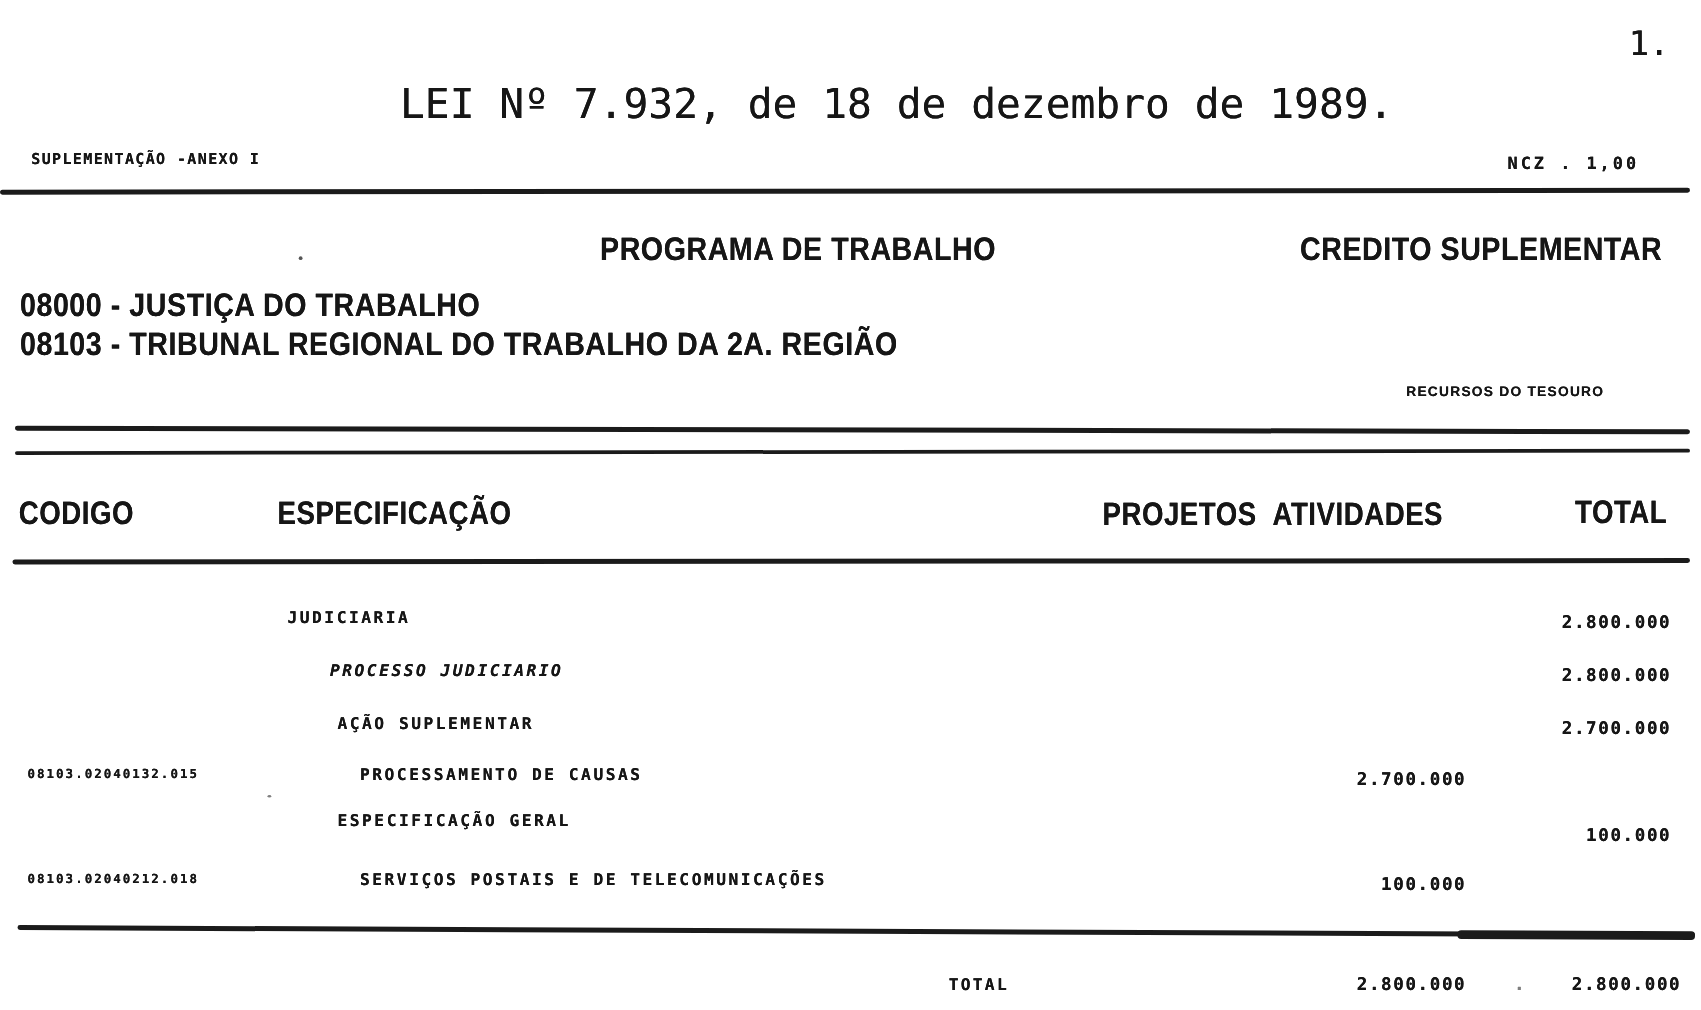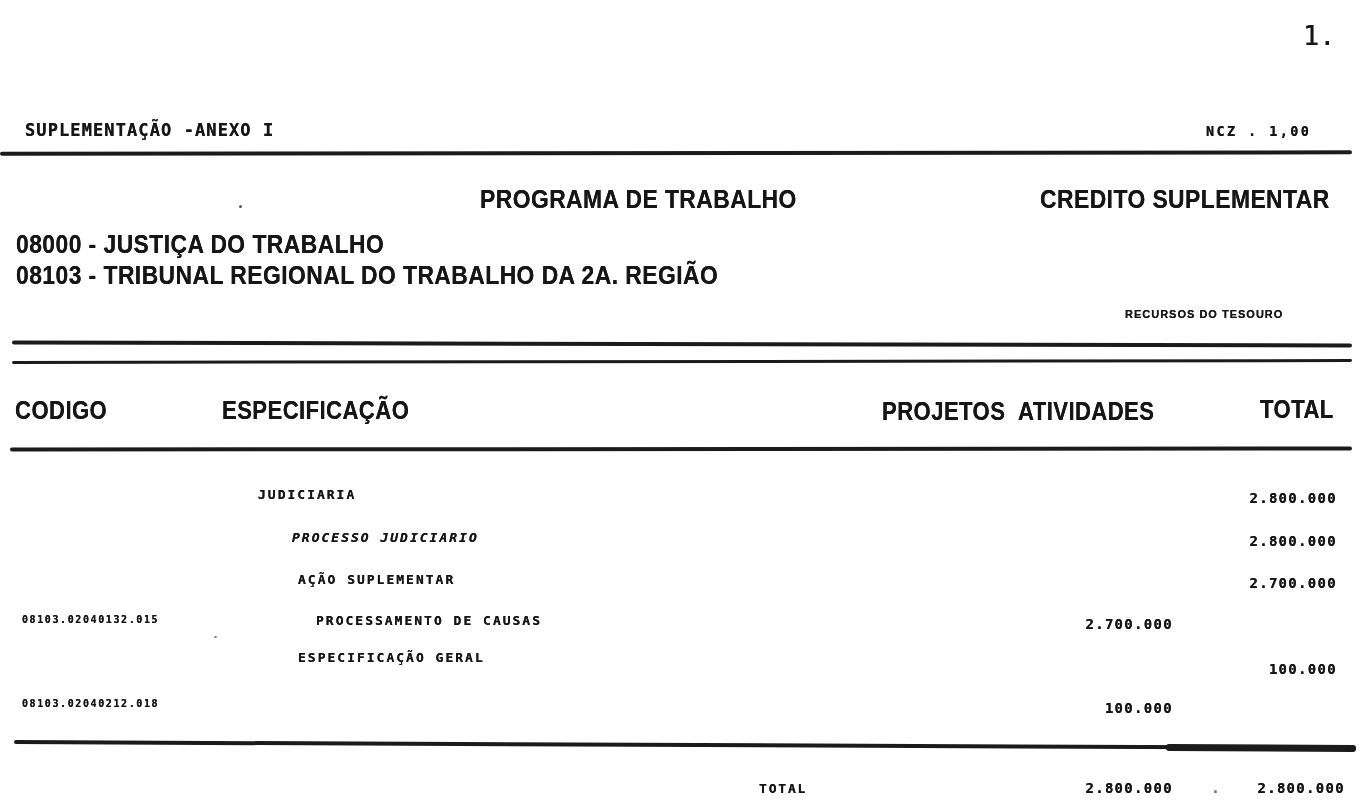--- a/index.html
+++ b/index.html
@@ -10,21 +10,21 @@
     color:#161616;
     overflow:hidden;
     font-family:"DejaVu Sans Mono", monospace;
     text-shadow:0 0 0.5px currentColor; 
   }
   .abs{position:absolute;white-space:nowrap;}
 
   
   .title{font-size:33px;letter-spacing:0;font-weight:400;}
   .pageno{font-size:27px;font-weight:400;}
-  .small-mono{font-size:17px;font-weight:700;letter-spacing:1.1px;}
+  .small-mono{font-size:12px;font-weight:700;letter-spacing:1.1px;}
   .ncz{font-size:13.5px;font-weight:700;letter-spacing:2.4px;}
 
   
   .stamp{
     font-family:"Liberation Sans", sans-serif;
     font-weight:700;font-size:26px;letter-spacing:0.5px;
     transform:scaleX(0.88);transform-origin:left top;
   }
   .colhdr{
     font-family:"Liberation Sans", sans-serif;
@@ -43,21 +43,21 @@
   .rule-2b{left:12px;top:360px;width:1340px;height:3.2px;transform:rotate(-0.08deg);}
   .rule-3{left:10px;top:447px;width:1342px;height:3.6px;transform:rotate(-0.05deg);}
   .rule-4{left:14px;top:743px;width:1342px;height:4px;transform:rotate(0.25deg);}
   .rule-4::after{content:"";position:absolute;right:0;top:-1px;width:190px;height:7px;background:#1b1b1b;border-radius:3px;}
 
   
   .row{position:absolute;left:0;width:100%;height:22px;}
   .r0{top:487px;} .r1{top:530px;} .r2{top:572px;}
   .r3{top:613px;} .r4{top:650px;} .r5{top:697px;}
   .code{position:absolute;left:22px;top:1px;font-size:10px;font-weight:700;letter-spacing:1.6px;}
-  .spec{position:absolute;font-size:13px;font-weight:700;letter-spacing:2px;margin-left:28px;}
+  .spec{position:absolute;font-size:13px;font-weight:700;letter-spacing:2px;}
   .ind0{left:230px;} .ind1{left:264px;font-style:italic;} .ind2{left:270px;} .ind3{left:288px;}
   .val{position:absolute;font-size:14px;font-weight:700;letter-spacing:1.3px;}
   .val.ativ{right:188px;top:3px;}
   .val.total{right:24px;top:3px;}
   .r4 .val.total{top:11px;}
 
   
   .footer-label{font-size:13px;font-weight:700;letter-spacing:1.8px;}
   .fdot{opacity:.55;}
 
@@ -65,20 +65,21 @@
   .speck{position:absolute;background:#2a2a2a;border-radius:50%;}
   .speck-a{left:239px;top:205px;width:3px;height:3px;opacity:.8;}
   .speck-b{left:214px;top:636px;width:3px;height:2px;opacity:.6;}
 </style>
 </head>
 <body>
 
 <div class="page">
 
   <div class="abs pageno" style="left:1303px;top:20px;">1.</div>
+  <div class="abs title" style="left:320px;top:63px;">LEI Nº 7.932, de 18 de dezembro de 1989.</div>
   <div class="abs small-mono" style="left:25px;top:120px;">SUPLEMENTAÇÃO -ANEXO I</div>
   <div class="abs ncz" style="left:1206px;top:123px;">NCZ . 1,00</div>
   <div class="rule rule-1"></div>
 
   <div class="abs stamp" style="left:480px;top:184px;">PROGRAMA DE TRABALHO</div>
   <div class="abs stamp" style="left:1040px;top:184px;">CREDITO SUPLEMENTAR</div>
   <div class="abs stamp" style="left:16px;top:229px;">08000 - JUSTIÇA DO TRABALHO</div>
   <div class="abs stamp" style="left:16px;top:260px;">08103 - TRIBUNAL REGIONAL DO TRABALHO DA 2A. REGIÃO</div>
   <div class="abs recursos" style="left:1125px;top:308px;">RECURSOS DO TESOURO</div>
 
@@ -109,20 +110,21 @@
     <span class="code">08103.02040132.015</span>
     <span class="spec ind3">PROCESSAMENTO DE CAUSAS</span>
     <span class="val ativ">2.700.000</span>
   </div>
   <div class="row r4">
     <span class="spec ind2">ESPECIFICAÇÃO GERAL</span>
     <span class="val total">100.000</span>
   </div>
   <div class="row r5">
     <span class="code">08103.02040212.018</span>
+    <span class="spec ind3">SERVIÇOS POSTAIS E DE TELECOMUNICAÇÕES</span>
     <span class="val ativ">100.000</span>
   </div>
 
   <div class="rule rule-4"></div>
 
   <div class="row" style="top:779px;">
     <span class="abs footer-label" style="left:759px;top:2px;">TOTAL</span>
     <span class="val ativ" style="top:1px;">2.800.000</span>
     <span class="val fdot" style="right:140px;top:1px;">.</span>
     <span class="val total" style="right:16px;top:1px;">2.800.000</span>

